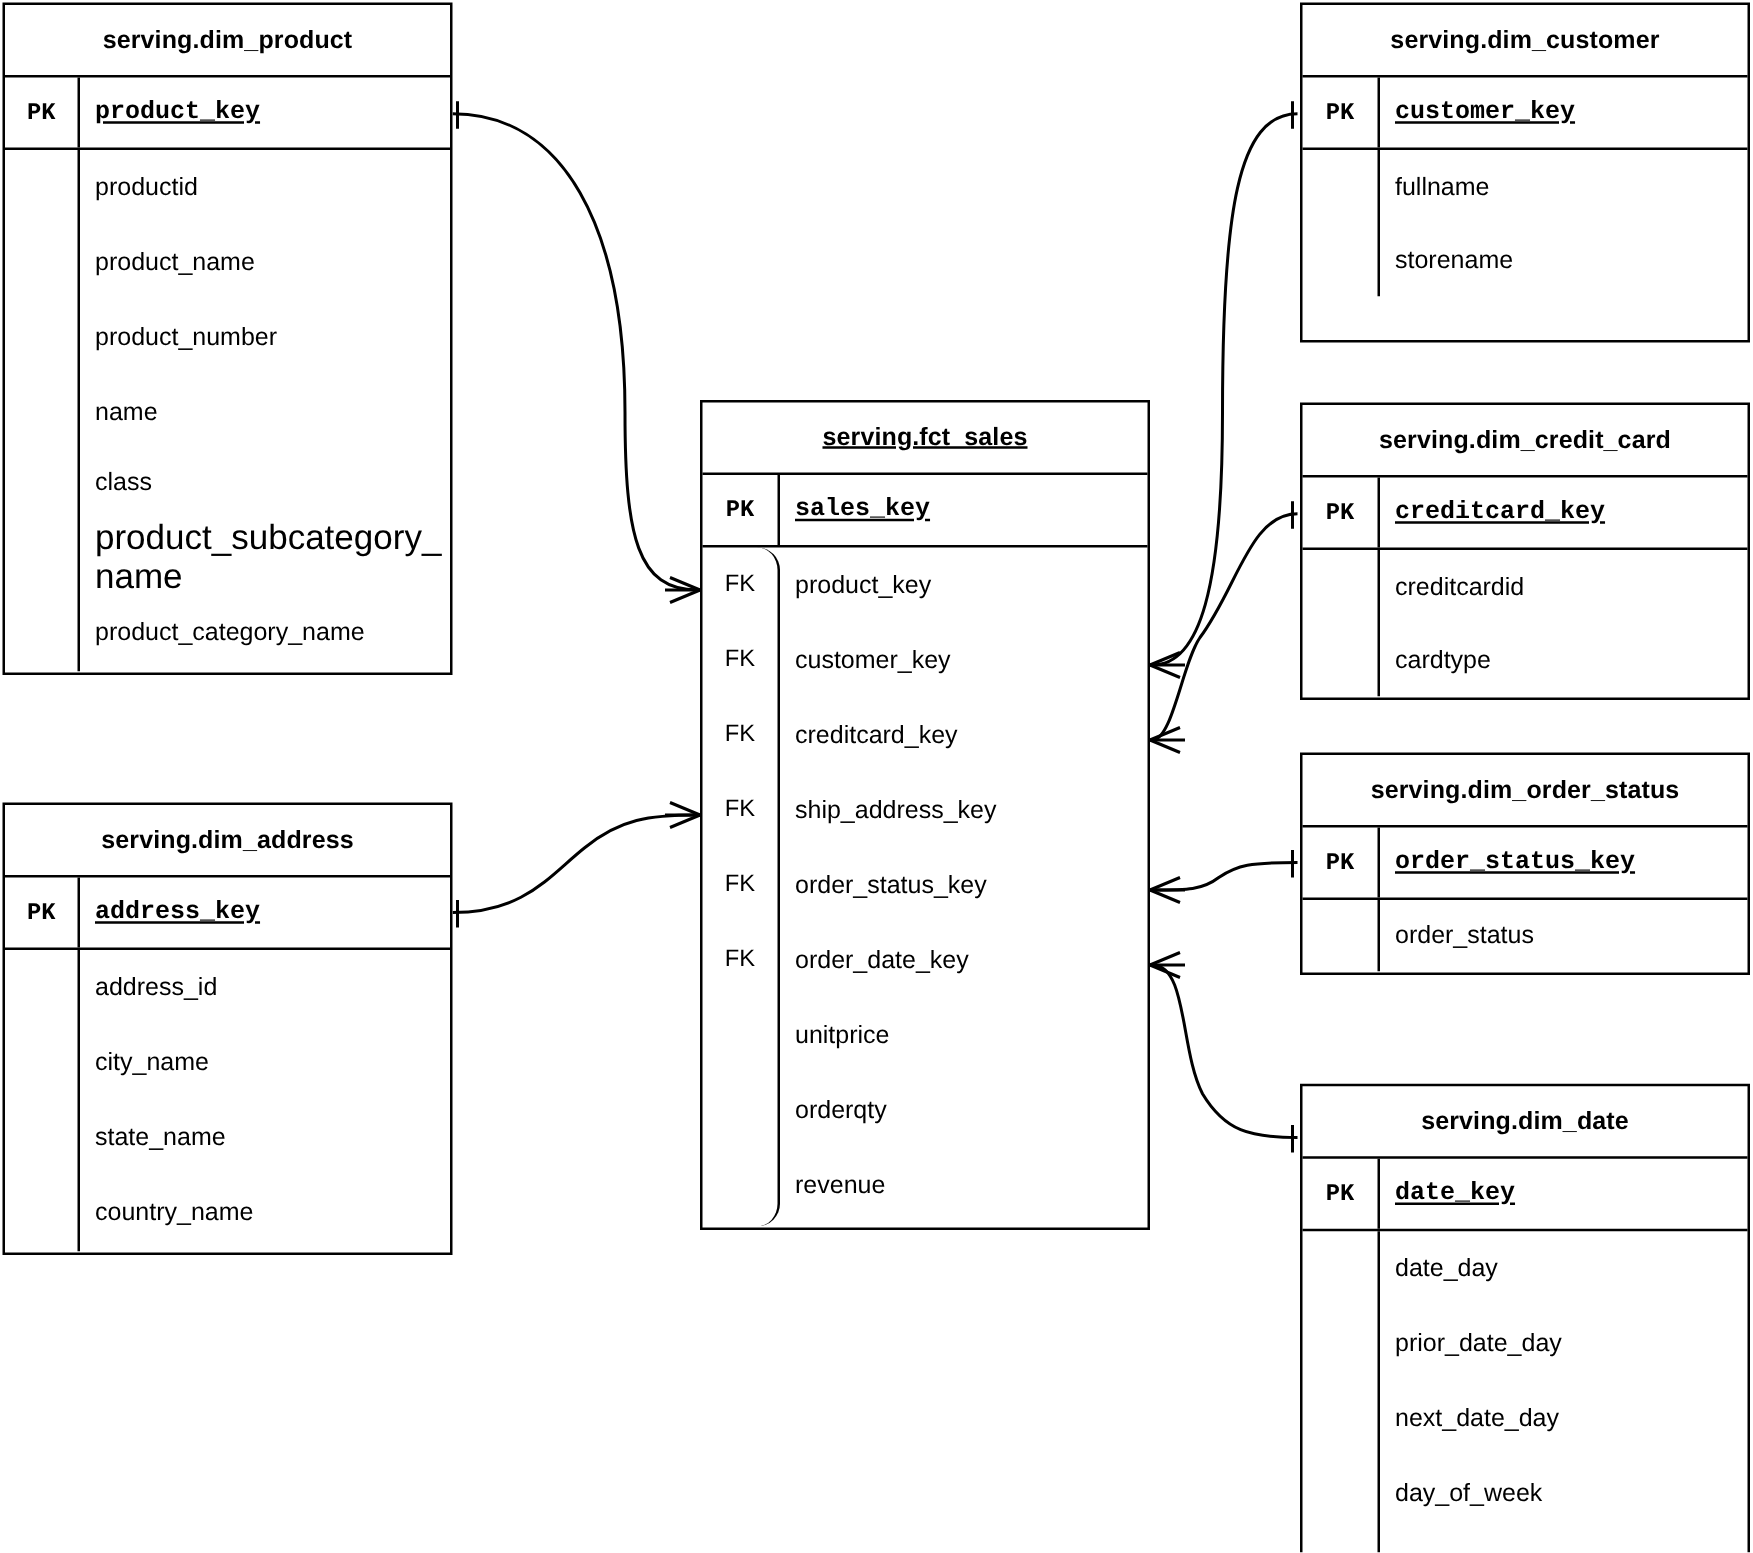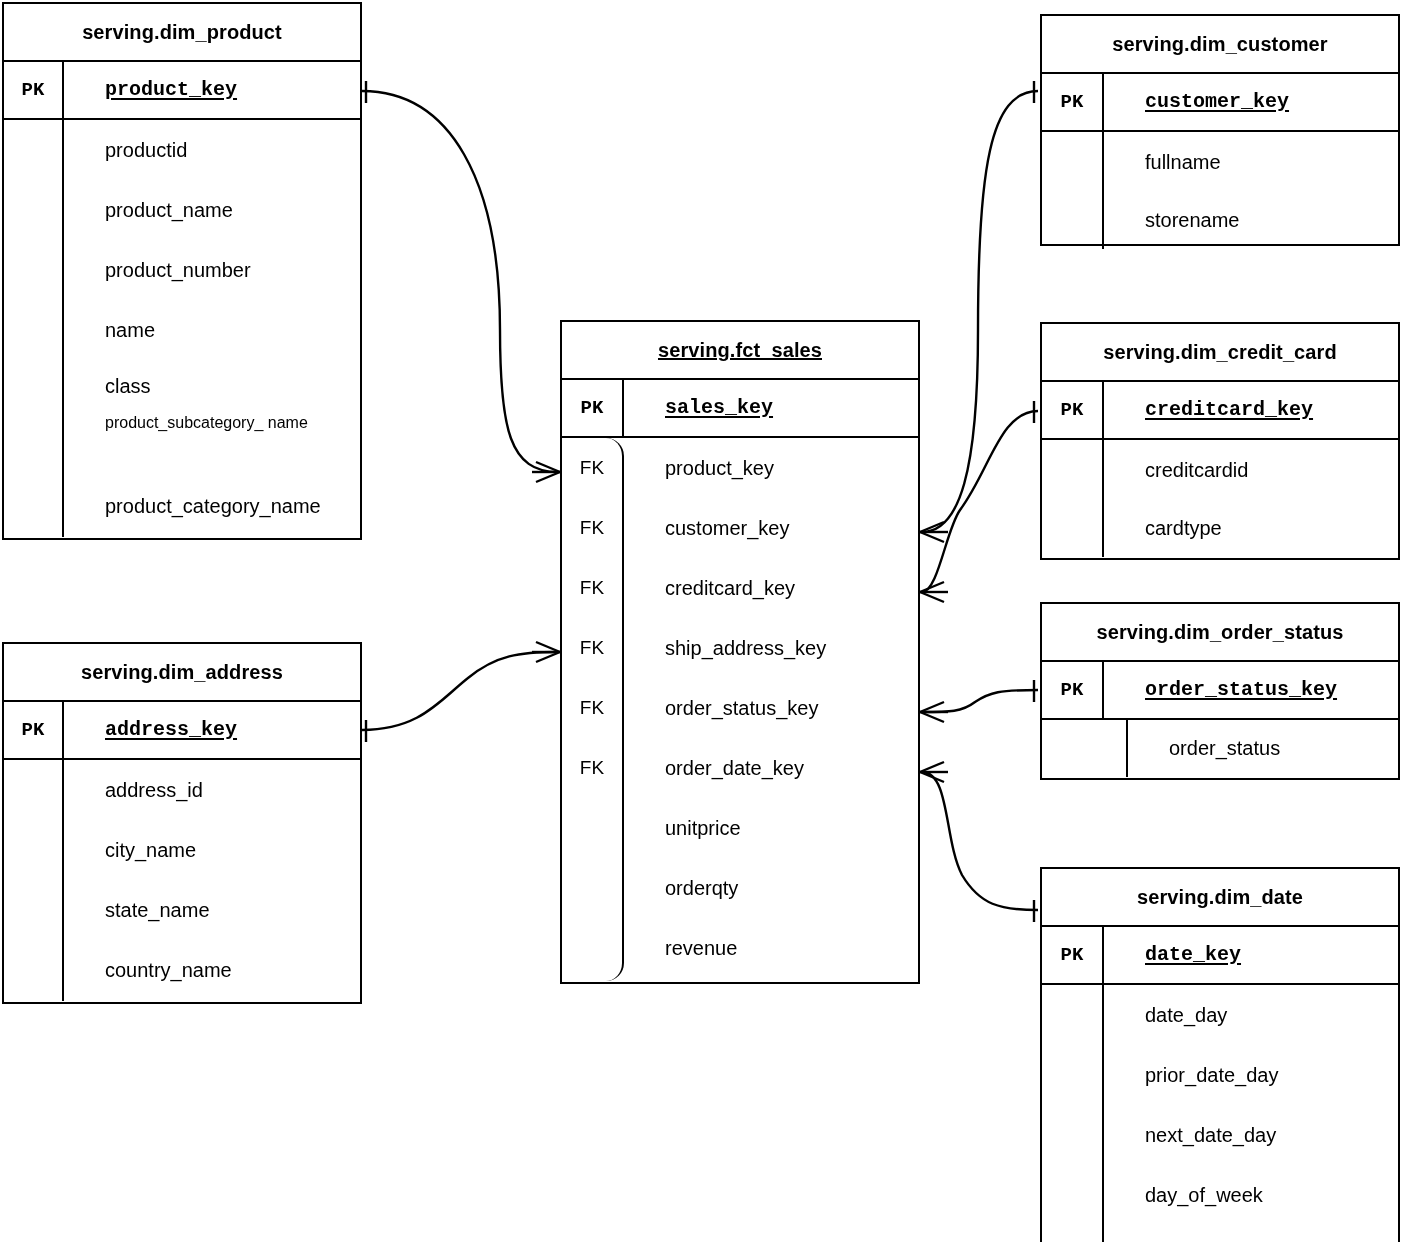--- a/index.html
+++ b/index.html
@@ -60,21 +60,20 @@
     border-right: 2.5px solid #000000;
     display: flex;
     flex-direction: column;
     align-items: center;
   }
   .attr-col {
     box-sizing: border-box;
     flex: 1 1 auto;
     display: flex;
     flex-direction: column;
-    margin-left: 29px;
   }
   .key-cell {
     box-sizing: border-box;
     font-size: 19px;
     color: #000000;
     display: flex;
     align-items: center;
     justify-content: center;
     width: 100%;
   }
@@ -174,21 +173,21 @@
       </div>
     </div>
     <div class="ent-body" style="height:417px;">
       <div class="key-col" style="width:60px;"></div>
       <div class="attr-col">
         <div class="attr-cell" style="height:60px;">productid</div>
         <div class="attr-cell" style="height:60px;">product_name</div>
         <div class="attr-cell" style="height:60px;">product_number</div>
         <div class="attr-cell" style="height:60px;">name</div>
         <div class="attr-cell" style="height:52px;">class</div>
-        <div class="attr-cell wrap" style="height:65px; font-size:16px;">product_subcategory_
+        <div class="attr-cell wrap" style="height:65px; font-size:28px;">product_subcategory_
 name</div>
         <div class="attr-cell" style="height:58px;">product_category_name</div>
       </div>
     </div>
   </div>
 
   <div class="entity" style="left:2px; top:642px; width:360px; height:362px;">
     <div class="ent-title" style="height:58px;">serving.dim_address</div>
     <div class="pkline" style="height:58px;">
       <div class="key-col" style="width:60px;">
@@ -235,21 +234,21 @@
         <div class="attr-cell" style="height:60px;">ship_address_key</div>
         <div class="attr-cell" style="height:60px;">order_status_key</div>
         <div class="attr-cell" style="height:60px;">order_date_key</div>
         <div class="attr-cell" style="height:60px;">unitprice</div>
         <div class="attr-cell" style="height:60px;">orderqty</div>
         <div class="attr-cell" style="height:60px;">revenue</div>
       </div>
     </div>
   </div>
 
-  <div class="entity" style="left:1040px; top:14px; width:360px; height:232px;">
+  <div class="entity" style="left:1040px; top:2px; width:360px; height:272px;">
     <div class="ent-title" style="height:58px;">serving.dim_customer</div>
     <div class="pkline" style="height:58px;">
       <div class="key-col" style="width:62px;">
         <div class="key-cell bold" style="height:100%;">PK</div>
       </div>
       <div class="attr-col">
         <div class="attr-cell pk" style="height:100%;">customer_key</div>
       </div>
     </div>
     <div class="ent-body" style="height:117px;">
@@ -283,21 +282,21 @@
   <div class="entity" style="left:1040px; top:602px; width:360px; height:178px;">
     <div class="ent-title" style="height:58px;">serving.dim_order_status</div>
     <div class="pkline" style="height:58px;">
       <div class="key-col" style="width:62px;">
         <div class="key-cell bold" style="height:100%;">PK</div>
       </div>
       <div class="attr-col">
         <div class="attr-cell pk" style="height:100%;">order_status_key</div>
       </div>
     </div>
-    <div class="ent-body" style="height:57px;padding-left:24px;">
+    <div class="ent-body" style="height:57px;">
       <div class="key-col" style="width:62px;"></div>
       <div class="attr-col">
         <div class="attr-cell" style="height:57px;">order_status</div>
       </div>
     </div>
   </div>
 
   <div class="entity" style="left:1040px; top:867px; width:360px; height:418px;">
     <div class="ent-title" style="height:58px;">serving.dim_date</div>
     <div class="pkline" style="height:58px;">

